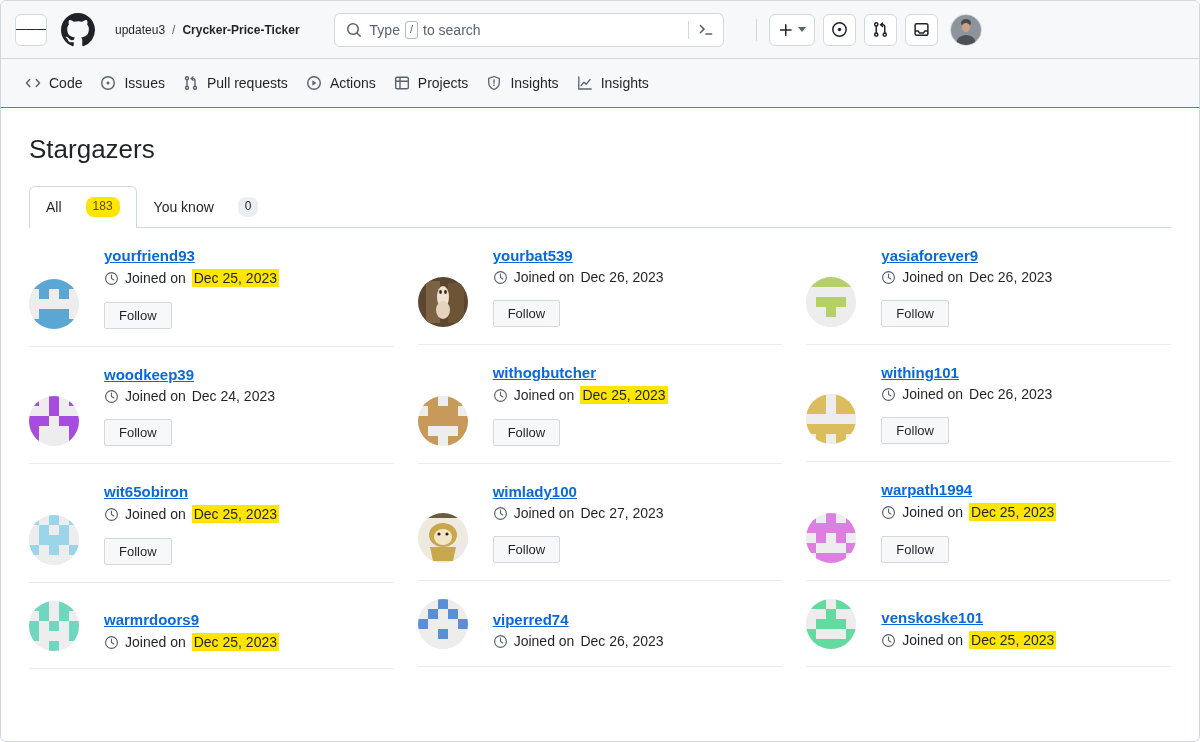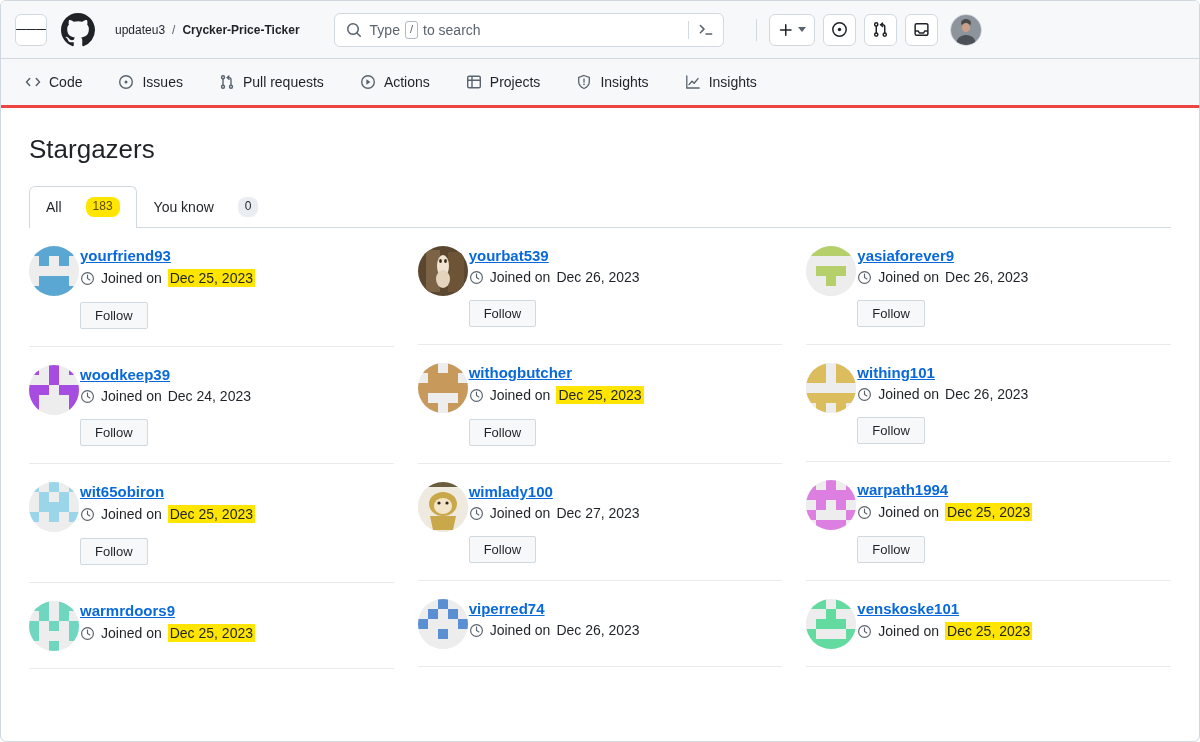--- a/index.html
+++ b/index.html
@@ -89,24 +89,24 @@
   .user-avatar-top {
     width: 32px; height: 32px; border-radius: 50%;
     overflow: hidden; flex-shrink: 0;
     border: 1px solid #d1d9e0; margin-left: 4px;
   }
 
   
   .reponav {
     height: 49px;
     background: #f6f8fa;
-    border-bottom: 3px solid #ef4444;
+    border-bottom: 1px solid #ef4444;
     display: flex; align-items: center;
     padding: 0 24px;
-    gap: 36px;
+    gap: 18px;
   }
   .navitem {
     display: flex; align-items: center; gap: 8px;
     font-size: 14px; color: #1f2328;
     height: 100%;
   }
 
   
   .content { padding: 0 28px; }
   .page-title {
@@ -151,24 +151,24 @@
 
   
   .grid {
     display: grid;
     grid-template-columns: repeat(3, 1fr);
     column-gap: 24px;
   }
   .cell { }
   .card {
     display: flex;
-    gap: 1px;
+    gap: 25px;
     padding: 18px 0 17px 0;
     border-bottom: 1px solid #e8eaed;
-    align-items: flex-start;
+    align-items: flex-end;
   }
   .cell:first-child .card { border-top: none; }
   .avatar {
     width: 50px; height: 50px; border-radius: 50%;
     flex-shrink: 0; overflow: hidden;
     background: #ededed;
   }
   .avatar svg, .avatar canvas { display: block; }
   .card-body { flex: 1; min-width: 0; padding-top: 1px; }
   .username {

